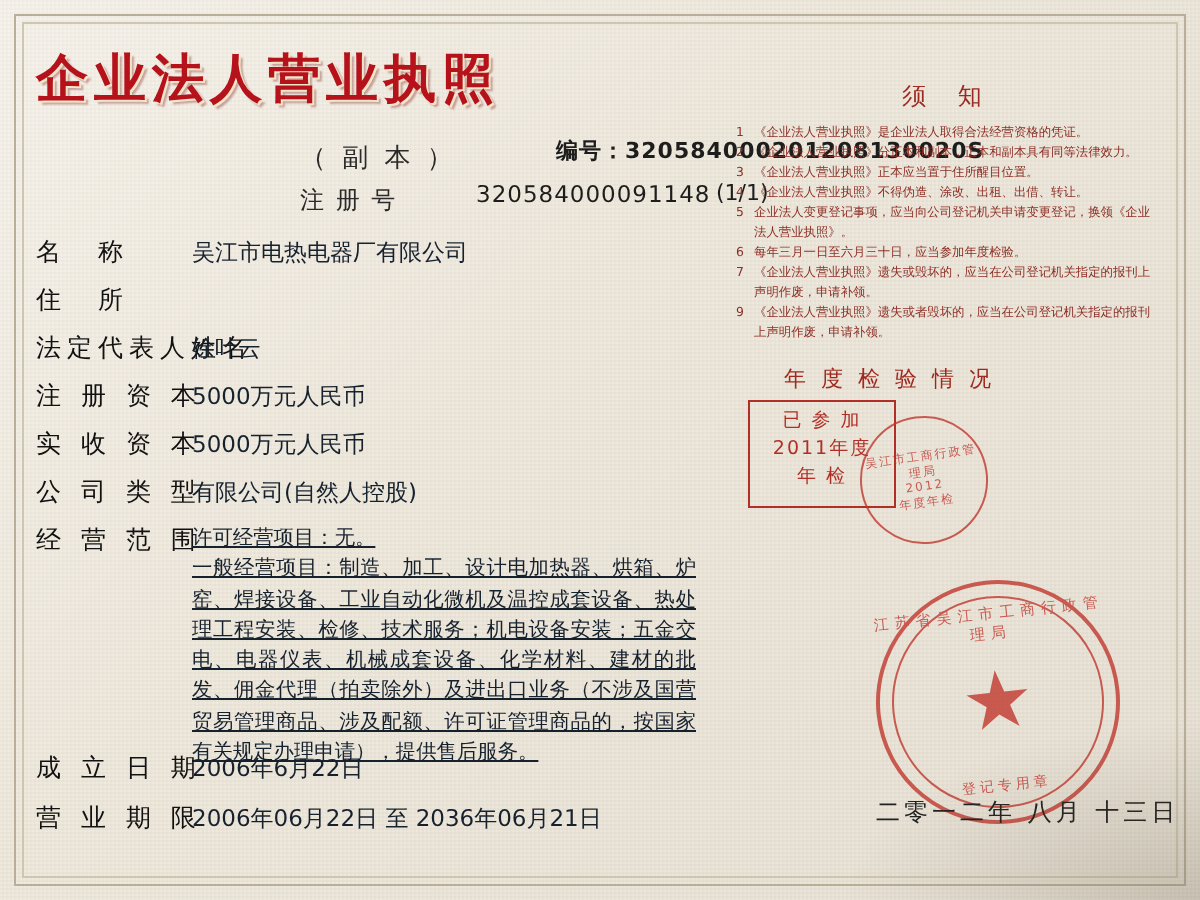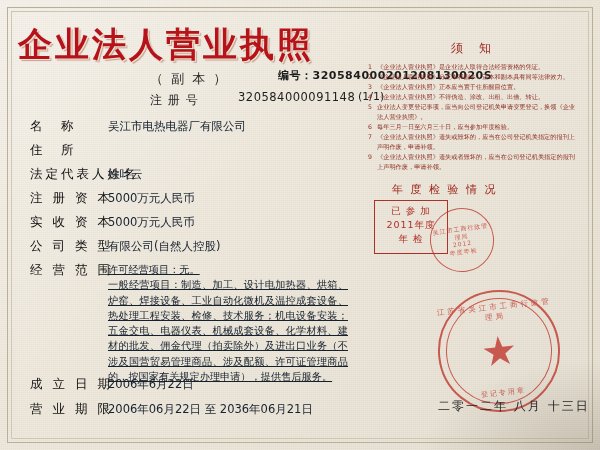--- a/index.html
+++ b/index.html
@@ -10,31 +10,31 @@
   
   #cert:before{content:"";position:absolute;inset:0;
     background-image:repeating-linear-gradient(0deg,rgba(255,255,255,.08) 0 1px,rgba(0,0,0,.012) 1px 2px),
                      repeating-linear-gradient(90deg,rgba(255,255,255,.06) 0 1px,rgba(0,0,0,.01) 1px 2px);
     pointer-events:none;}
   
   .frame{position:absolute;left:7px;top:7px;right:7px;bottom:7px;border:1px solid #b8ae9a;}
   .frame2{position:absolute;left:11px;top:11px;right:11px;bottom:11px;border:1px solid #cfc6b2;}
 
   .title{position:absolute;left:18px;top:22px;font-family:"DejaVu Serif","Liberation Serif",serif;
-         font-size:34px;font-weight:bold;letter-spacing:3px;color:#b5121b;
+         font-size:26px;font-weight:bold;letter-spacing:3px;color:#b5121b;
          text-shadow:1px 1px 0 #f3e6c8, 2px 2px 1px rgba(120,20,20,.35);white-space:nowrap;}
   .subtitle{position:absolute;left:150px;top:70px;font-size:13px;color:#2a2a2a;letter-spacing:2px;}
   .regno{position:absolute;left:150px;top:92px;font-size:12px;color:#2a2a2a;letter-spacing:1px;}
   .code{position:absolute;left:278px;top:68px;font-size:11px;color:#1d1d1d;letter-spacing:.5px;font-weight:bold;}
   .codeval{position:absolute;left:238px;top:90px;font-size:11.5px;color:#1d1d1d;letter-spacing:.5px;}
   .pagenum{position:absolute;left:358px;top:90px;font-size:11px;color:#1d1d1d;}
 
   .rows{position:absolute;left:18px;top:118px;width:330px;}
   .row{display:flex;align-items:flex-start;margin-bottom:7px;}
-  .lab{width:78px;flex:0 0 78px;font-size:12.5px;color:#111;letter-spacing:3px;white-space:nowrap;margin-left:12px;}
+  .lab{width:78px;flex:0 0 78px;font-size:12.5px;color:#111;letter-spacing:3px;white-space:nowrap;}
   .val{flex:1;font-size:11.5px;color:#16212e;line-height:1.45;}
   .scope{font-size:10.2px;line-height:1.5;color:#16212e;text-align:justify;text-decoration:underline;}
 
   .bottom{position:absolute;left:18px;top:376px;width:340px;}
   .brow{display:flex;align-items:center;margin-bottom:8px;}
   .brow .lab{width:78px;flex:0 0 78px;font-size:12.5px;letter-spacing:3px;}
   .brow .val{font-size:11.5px;}
 
   .notice{position:absolute;left:368px;top:40px;width:212px;}
   .notice-h{text-align:center;font-size:12px;letter-spacing:6px;color:#9d2a22;margin-bottom:5px;}

